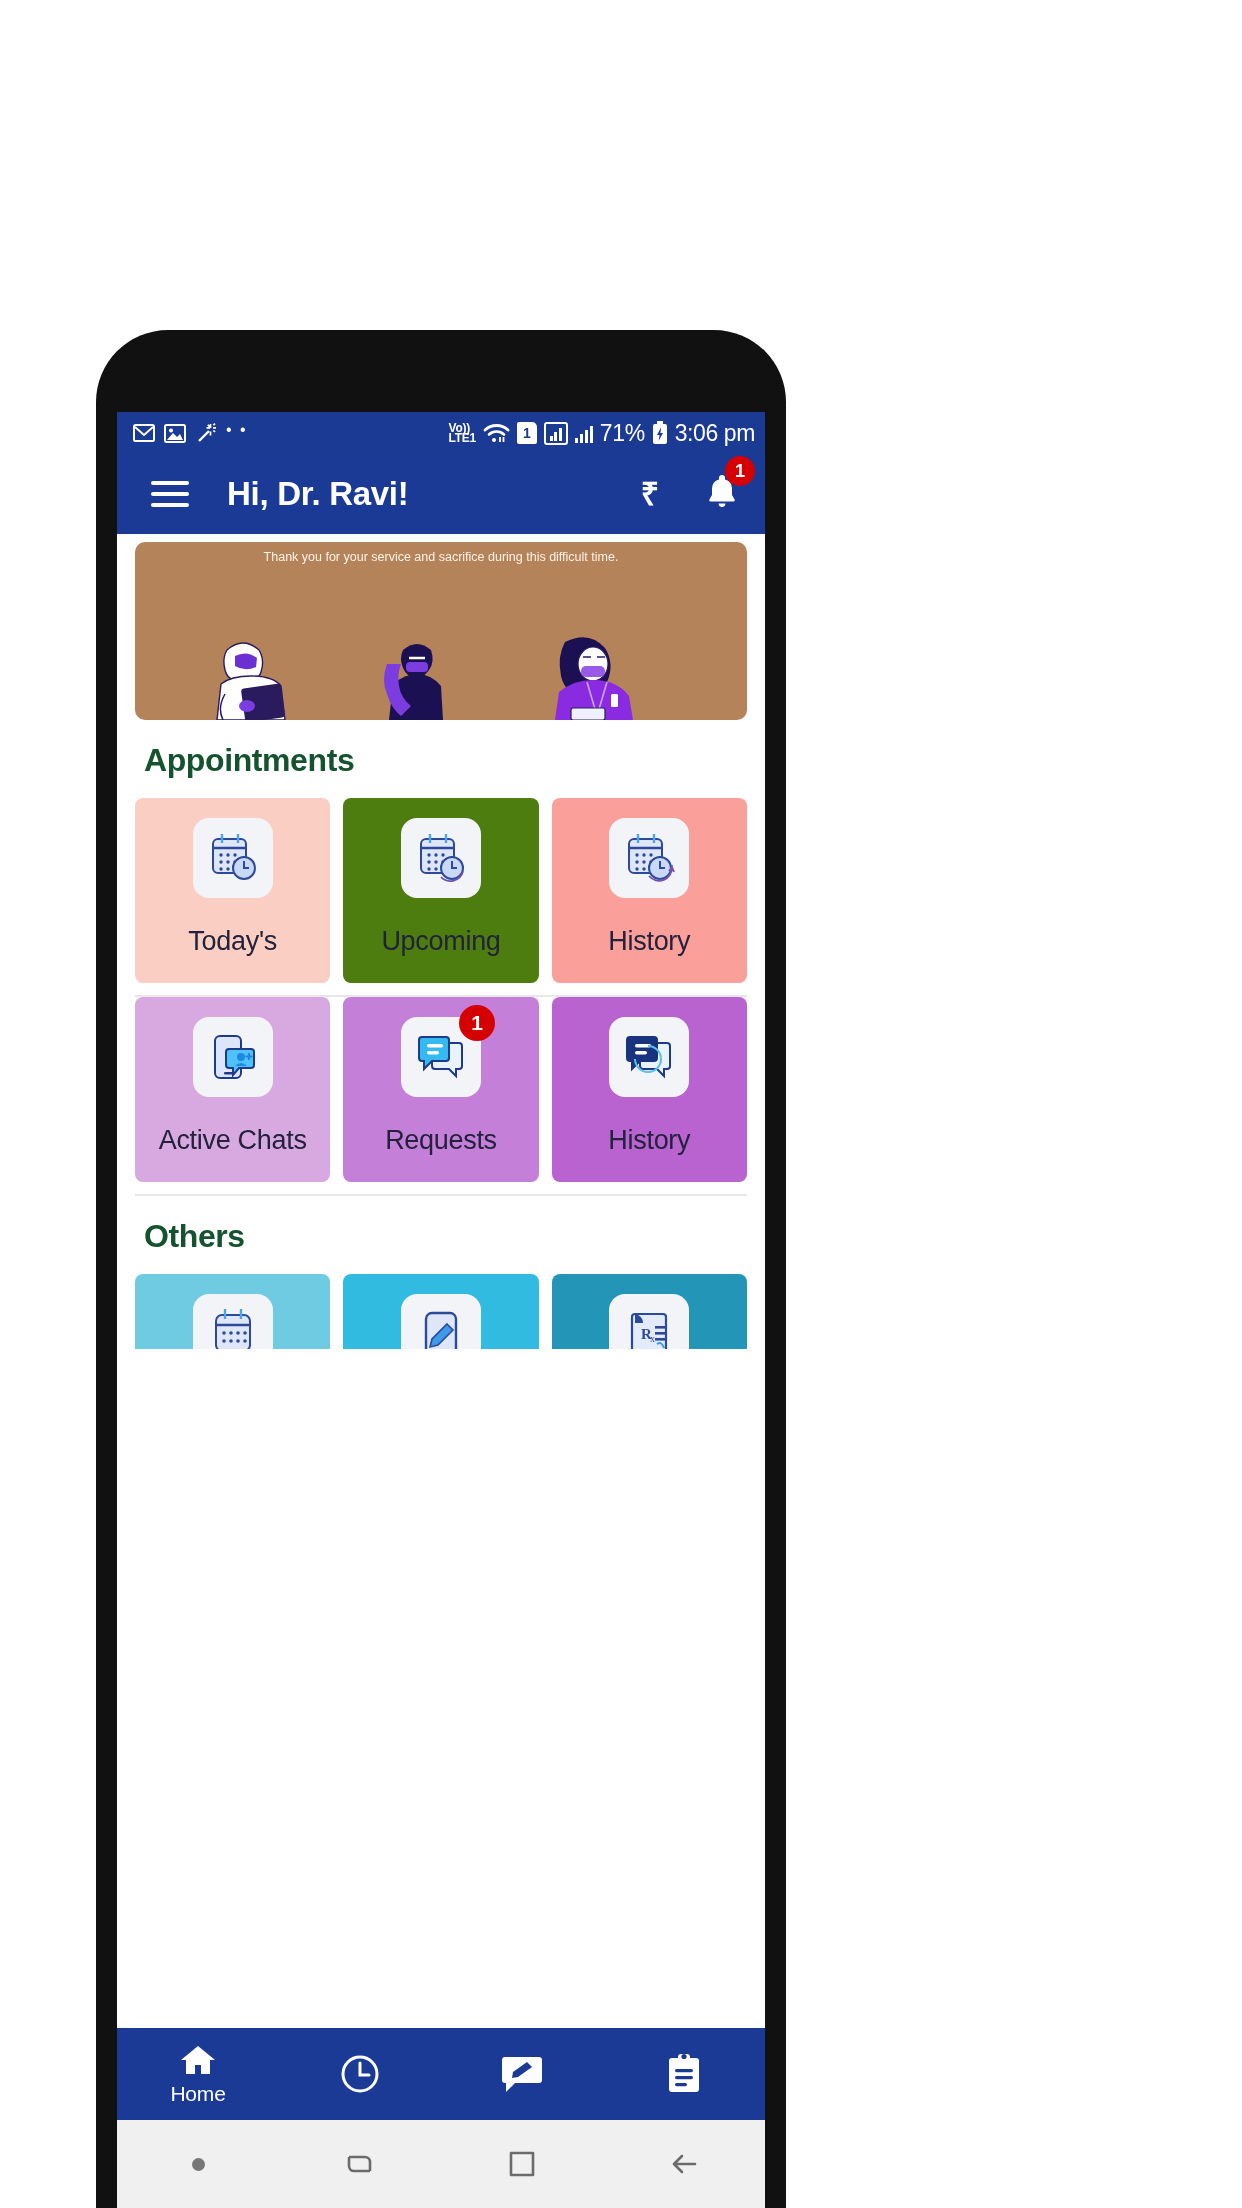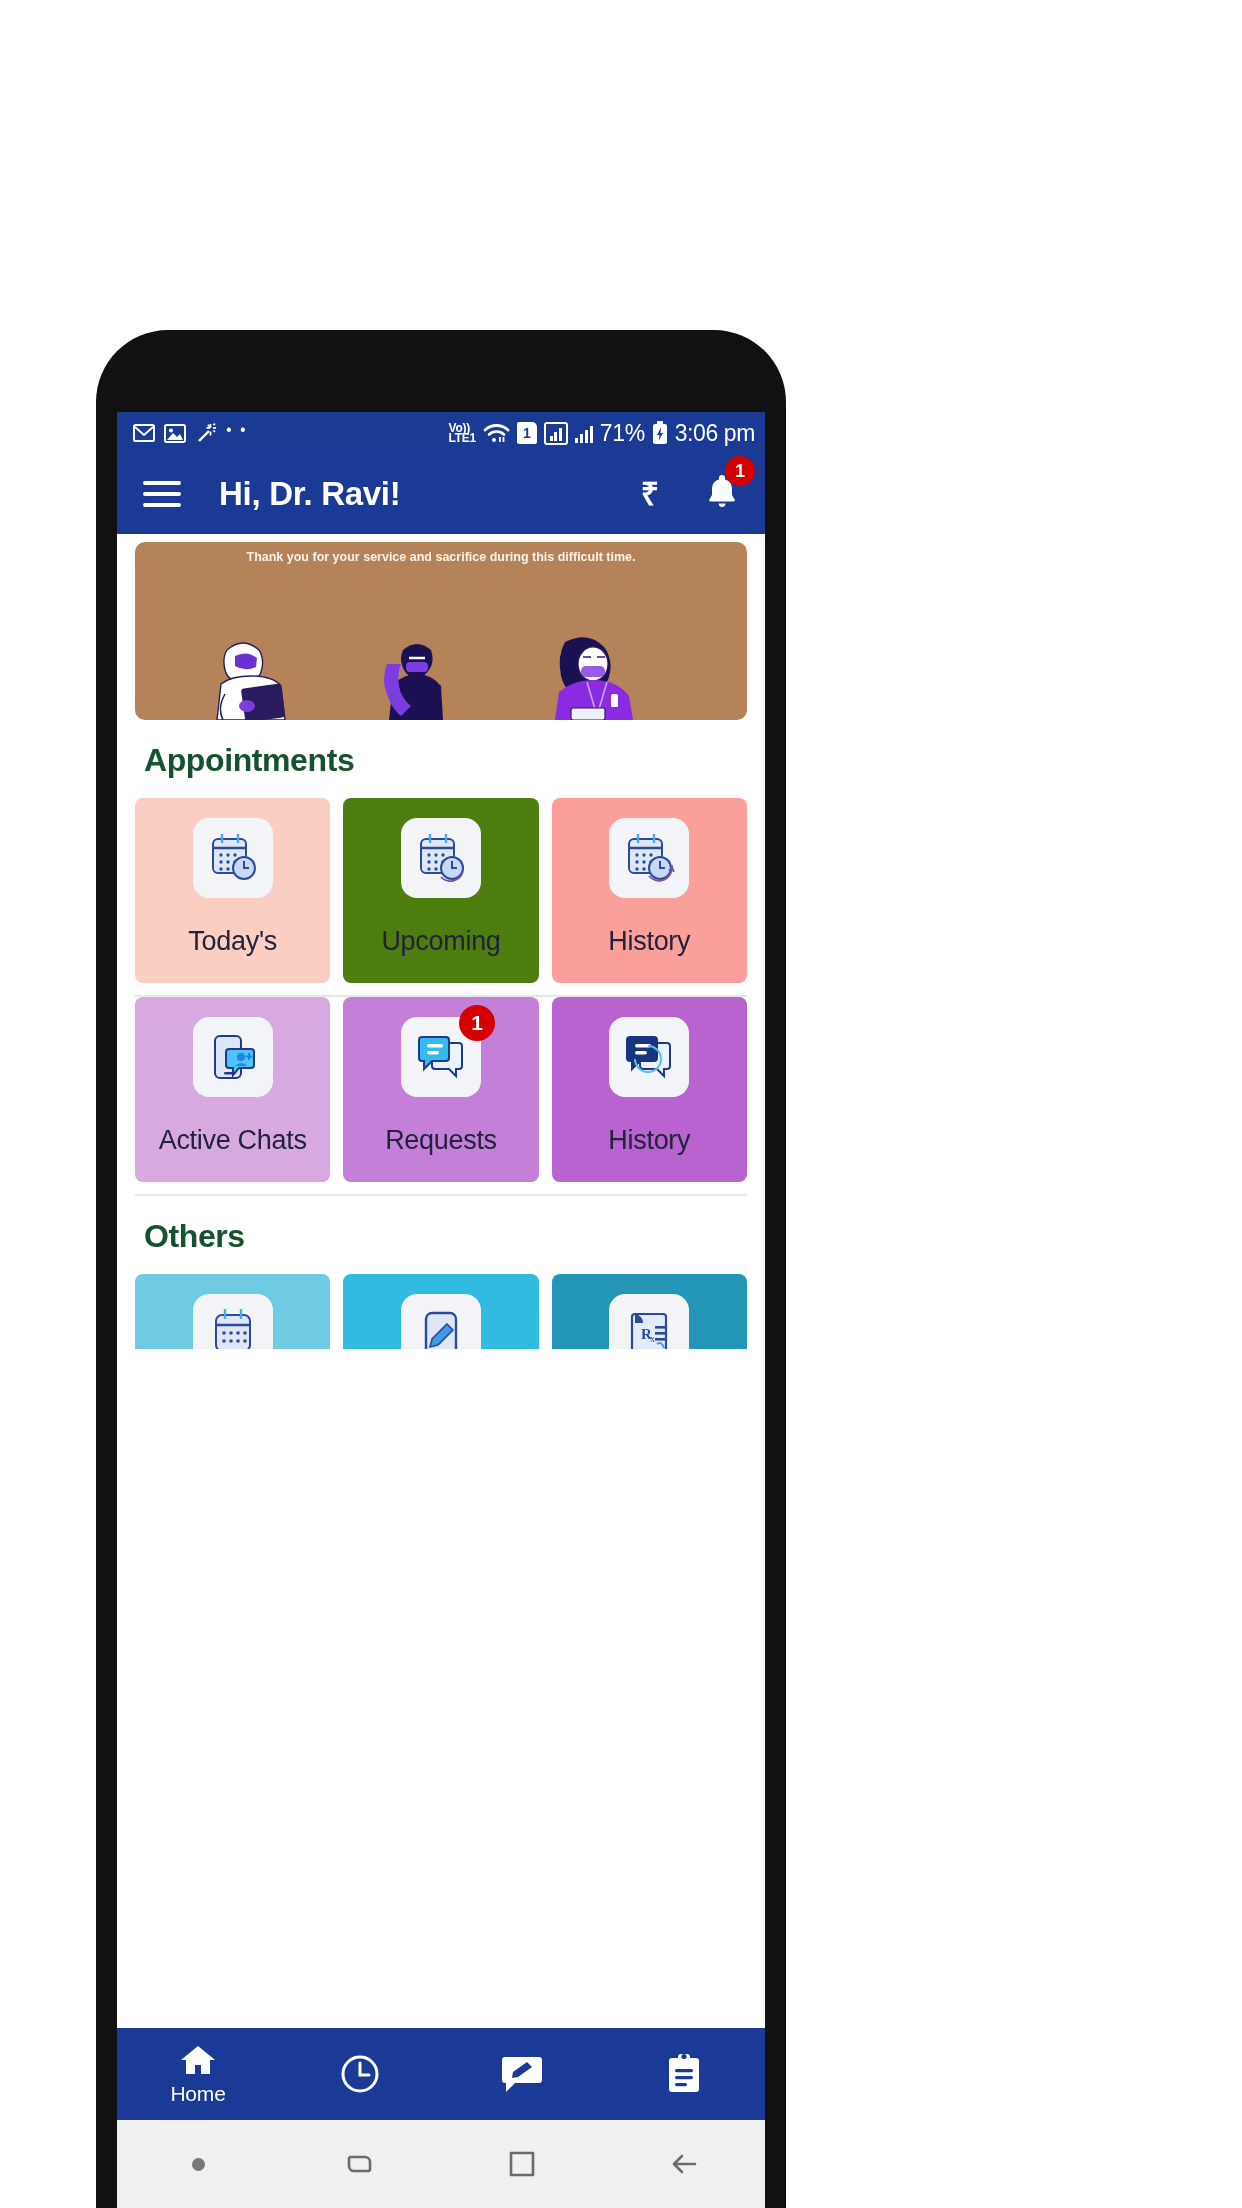--- a/index.html
+++ b/index.html
@@ -74,21 +74,21 @@
   .bars-plain i:nth-child(2) { height: 9px; }
   .bars-plain i:nth-child(3) { height: 13px; }
   .bars-plain i:nth-child(4) { height: 17px; }
   .sb-pct { font-size: 23px; letter-spacing: -0.4px; }
   .sb-time { font-size: 23px; letter-spacing: -0.4px; }
 
   
   .appbar {
     height: 80px; background: #1a3a96;
     display: flex; align-items: center;
-    padding: 0 24px 0 26px;
+    padding: 0 24px 0 34px;
     flex: 0 0 auto;
   }
   .hamburger { width: 38px; display: flex; flex-direction: column; gap: 7px; cursor: pointer; }
   .hamburger span { display: block; height: 4px; background: #ffffff; border-radius: 2px; }
   .appbar-title {
     color: #ffffff; font-size: 33px; font-weight: bold;
     margin-left: 38px; letter-spacing: -0.3px;
   }
   .appbar-actions { margin-left: auto; display: flex; align-items: center; gap: 44px; }
   .rupee { color: #fff; font-size: 32px; font-weight: 600; cursor: pointer; line-height: 1; }
@@ -114,21 +114,21 @@
     position: relative; overflow: hidden;
     flex: 0 0 auto;
   }
   .banner-title {
     text-align: center; color: #fdf6ee;
     font-size: 32px; font-weight: bold;
     padding-top: 22px; letter-spacing: -0.2px;
   }
   .banner-sub {
     text-align: center; color: #fbf2e8;
-    font-size: 12.5px; padding-top: 8px; font-weight: 700;
+    font-size: 12.5px; padding-top: 8px; font-weight: 400;
   }
   .banner-figs { position: absolute; bottom: 0; left: 0; right: 0; height: 92px; }
 
   .section { padding: 0 18px; flex: 0 0 auto; }
   .section-divider { height: 2px; background: #e7e7e7; margin: 12px 0 0 0; }
   .section-title {
     font-size: 32px; font-weight: bold; color: #14532d;
     padding: 22px 0 19px 9px; letter-spacing: -0.4px;
   }
   .cards { display: flex; gap: 13px; }

